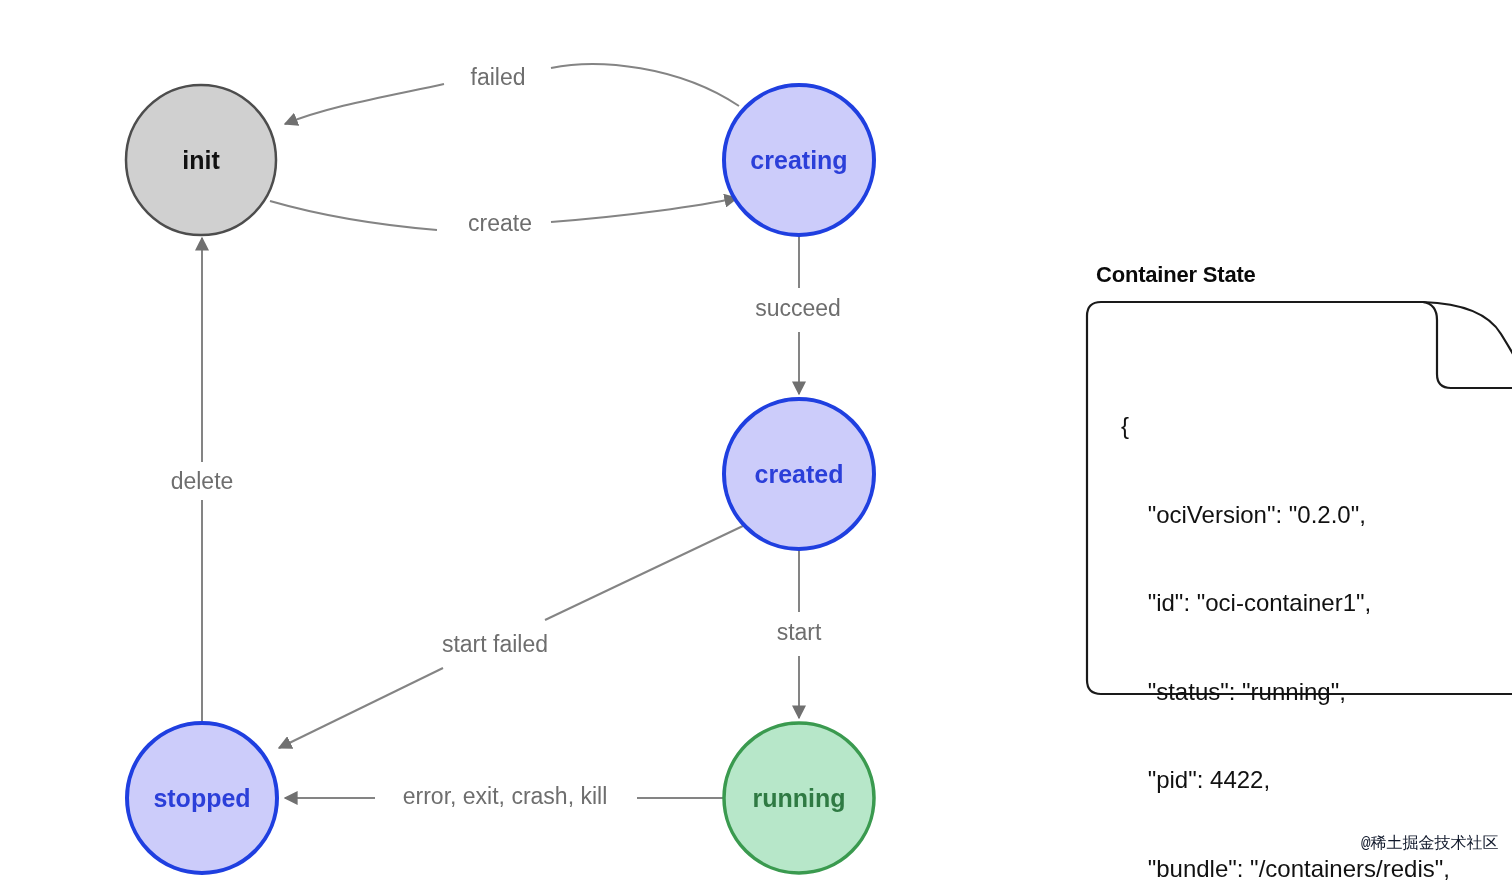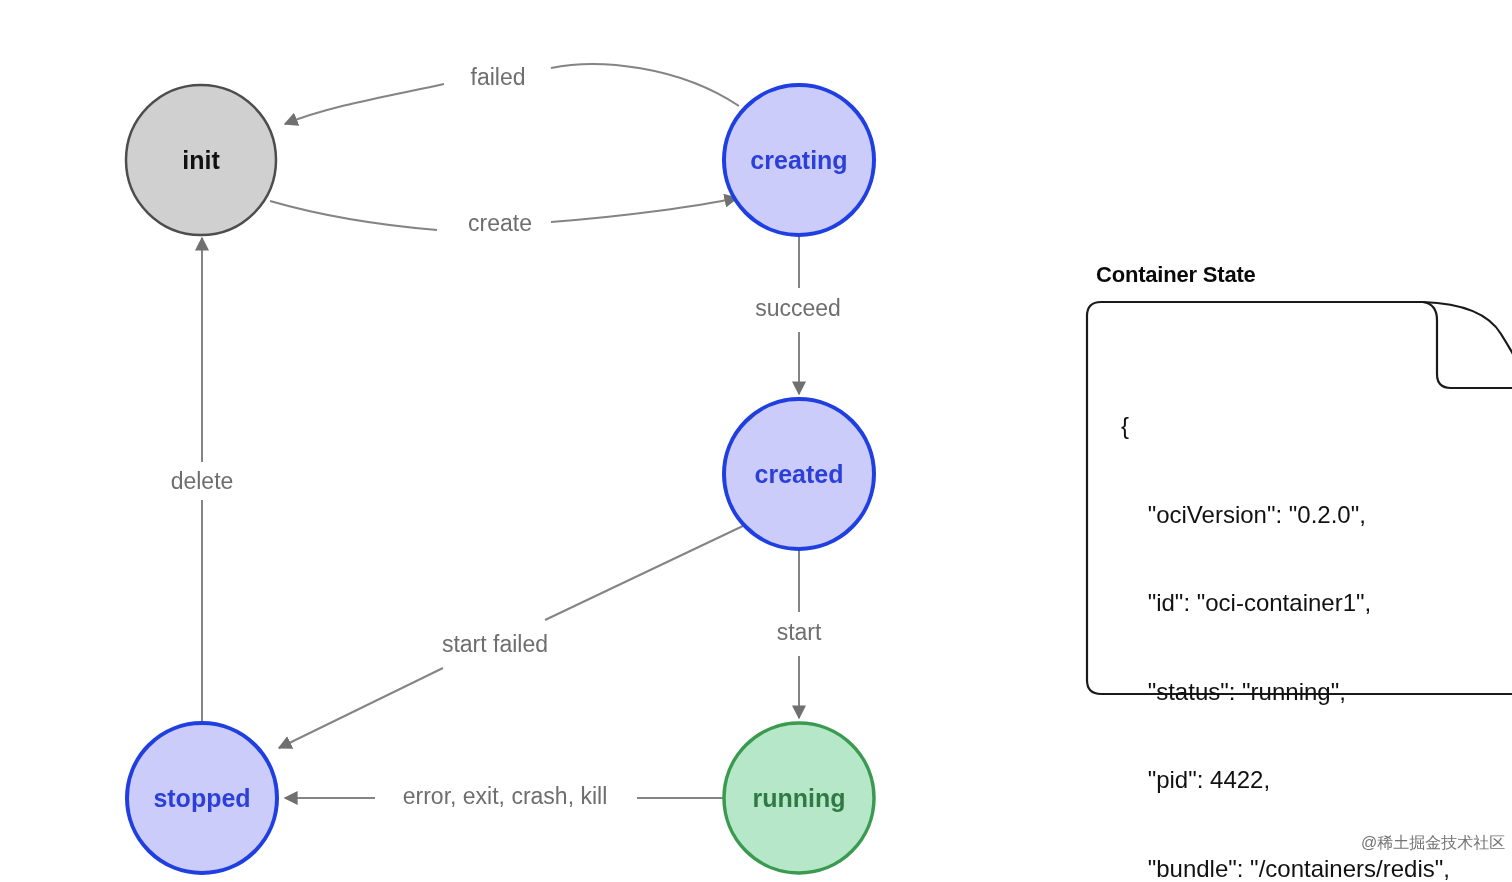--- a/index.html
+++ b/index.html
@@ -84,23 +84,23 @@
     font-size: 24px;
     line-height: 29.5px;
     color: #111111;
     white-space: pre;
   }
   #json-block .jline { display: block; }
   #watermark {
     position: absolute;
     left: 1322px;
     top: 833px;
-    font-family: Liberation Sans, sans-serif;
+    font-family: Liberation Mono, monospace;
     font-size: 16px;
-    color: #737373;
+    color: #0f172a;
     white-space: nowrap;
   }
 </style>
 </head>
 <body>
 
 <div id="canvas">
 
   <svg id="diagram-svg" viewBox="0 0 1512 882" xmlns="http://www.w3.org/2000/svg">
     <defs>

